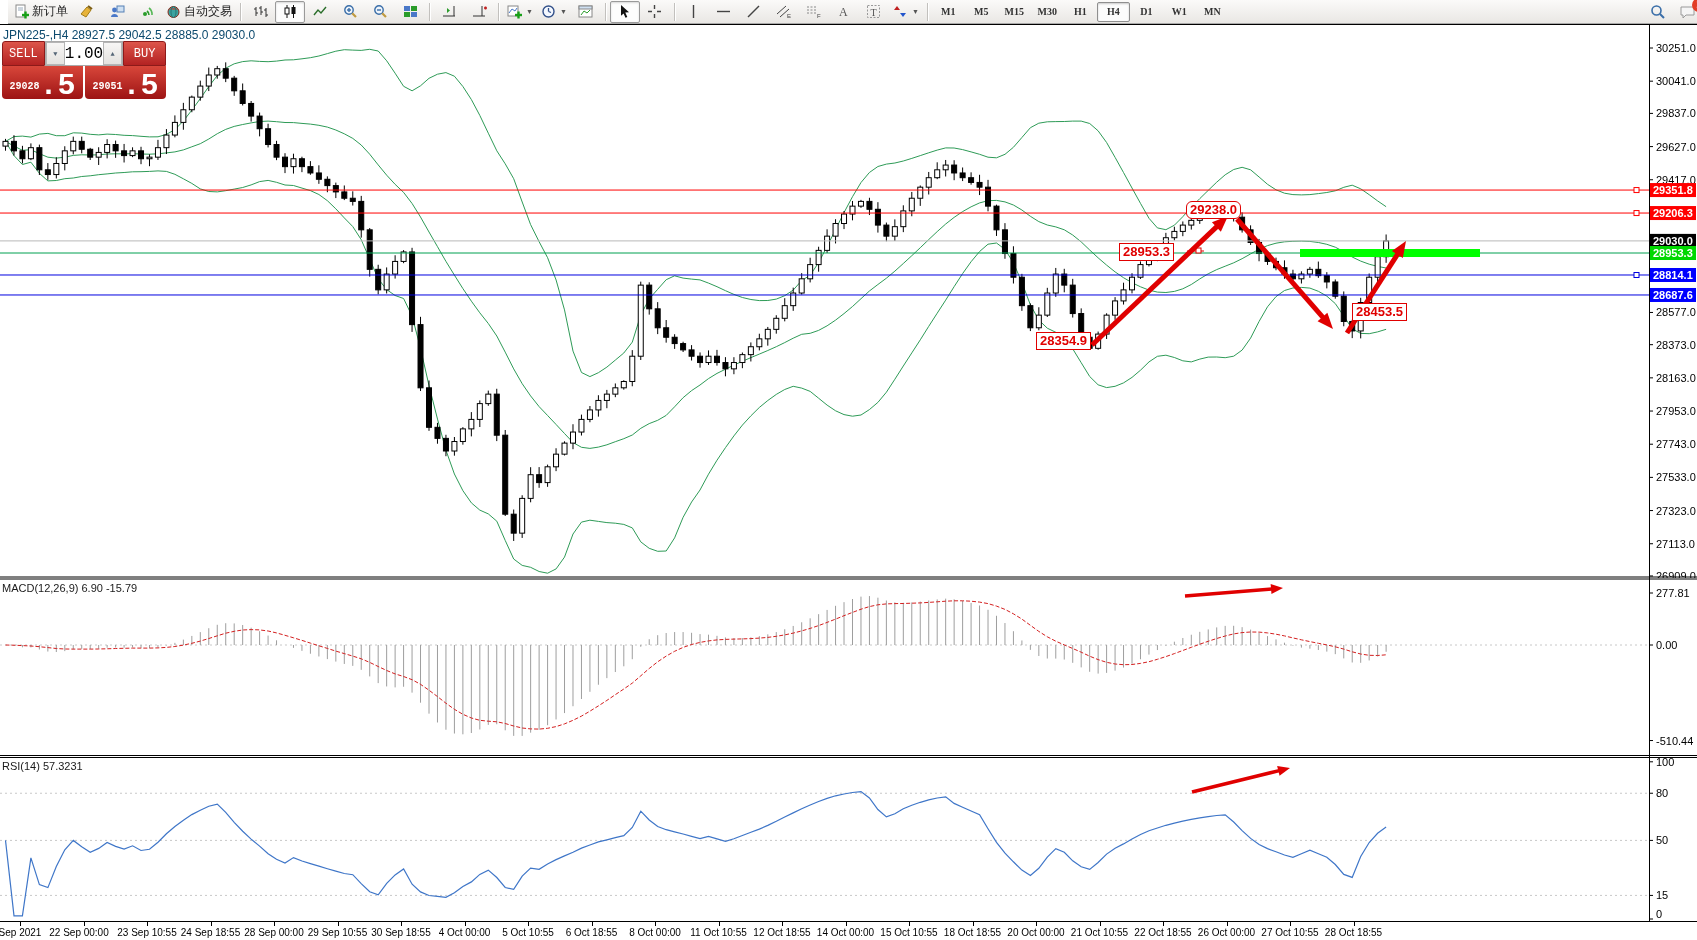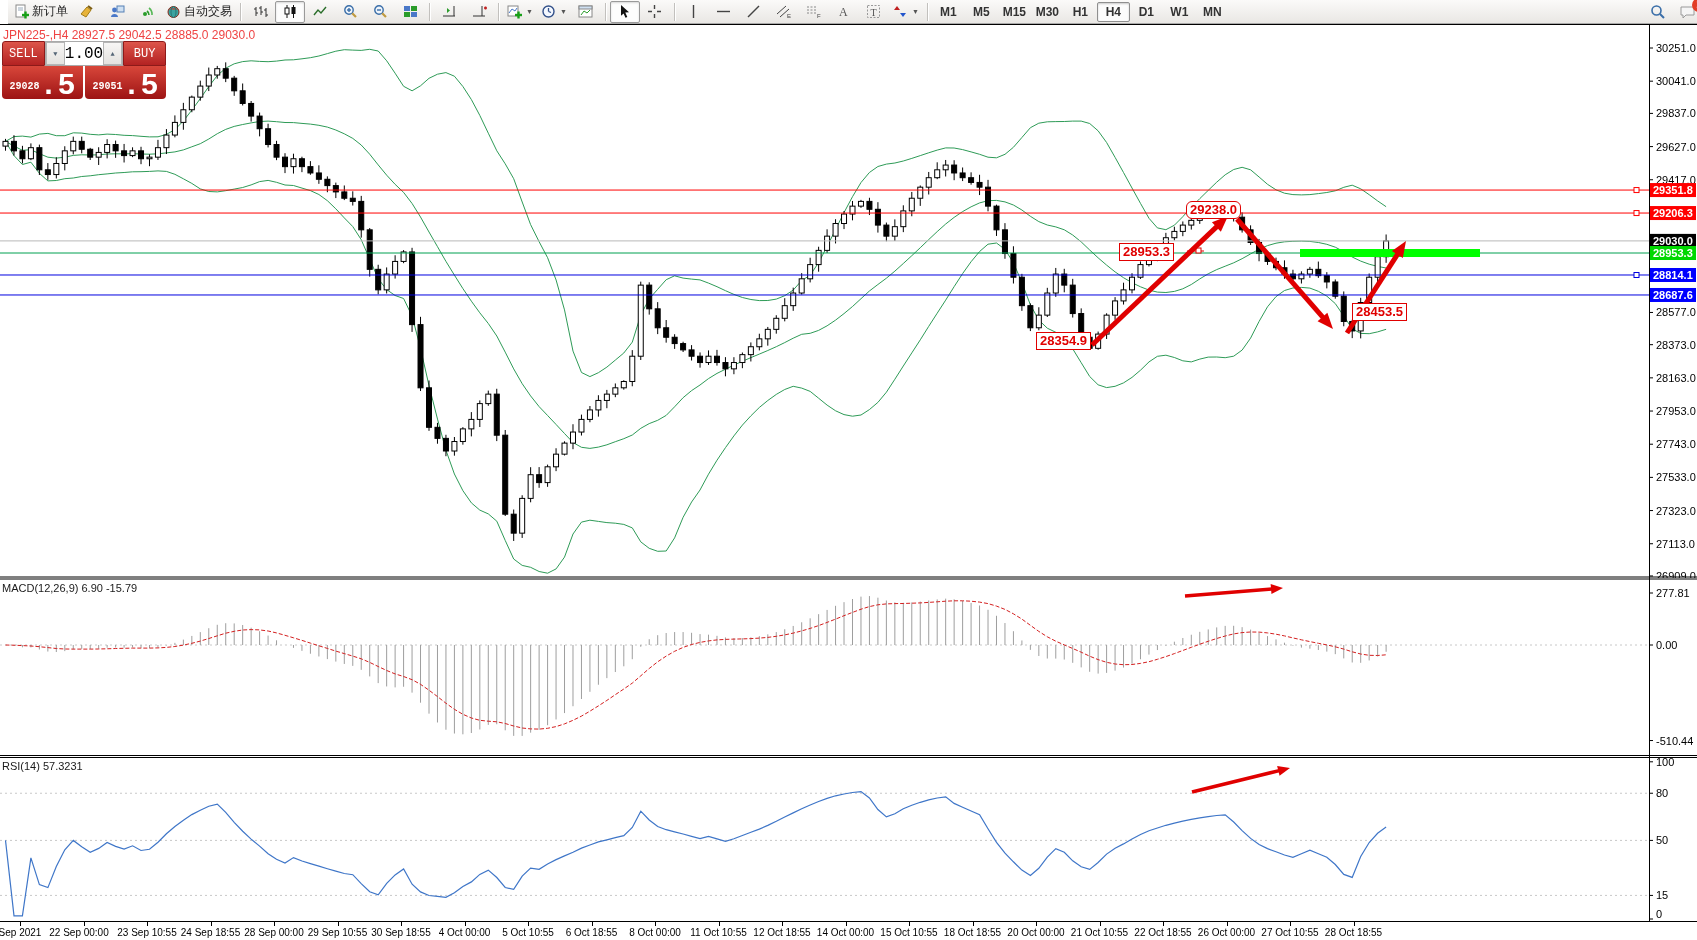--- a/index.html
+++ b/index.html
@@ -7,29 +7,29 @@
   
   #toolbar{position:absolute;left:8px;top:0;width:1697px;height:24px;
     background:linear-gradient(#fbfaf9,#e9e7e4);border-bottom:1px solid #a9a9a9;
     display:flex;align-items:center;padding:0 2px;box-sizing:border-box;}
   .tbtn{height:20px;min-width:22px;display:flex;align-items:center;justify-content:center;
     gap:3px;padding:0 3px;border:1px solid transparent;border-radius:2px;font-size:12px;color:#222;}
   .tbtn.pressed{background:#fdfdfd;border:1px solid #9a9a9a;box-shadow:inset 0 1px 2px rgba(0,0,0,.15);}
   .tsep{width:1px;height:18px;background:#c2c0bd;margin:0 4px;box-shadow:1px 0 0 #fff;}
   .caret{font-size:7px;color:#555;margin-left:1px;}
   .tf{height:18px;min-width:25px;display:flex;align-items:center;justify-content:center;
-     font-size:12px;font-weight:bold;color:#333;padding:0 3px;border:1px solid transparent;border-radius:2px;}
+     font-size:10px;font-weight:bold;color:#333;padding:0 3px;border:1px solid transparent;border-radius:2px;font-family:Liberation Serif, serif;}
   .tf.active{background:#fcfcfc;border:1px solid #8f8f8f;box-shadow:inset 0 1px 2px rgba(0,0,0,.2);}
   #tb-right{margin-left:auto;display:flex;align-items:center;}
   #notif-badge{position:relative;}
   #notif-badge .badge{position:absolute;right:-4px;top:-4px;width:14px;height:14px;border-radius:50%;
      background:#e23c25;color:#fff;font-size:10px;font-weight:bold;display:flex;align-items:center;justify-content:center;}
   
   .panel-svg{position:absolute;left:0;}
-  #hdr{position:absolute;left:3px;top:28px;font-size:12px;color:#ef4444;}
+  #hdr{position:absolute;left:3px;top:28px;font-size:12px;color:#0c4a6e;}
   .ind-label{position:absolute;left:2px;font-size:11px;color:#1a1a1a;}
   
   .anno{position:absolute;border:1px solid #e00000;background:#fff;color:#e00000;
     font-size:13px;font-weight:bold;padding:0 3px;line-height:16px;}
   
   #order-panel{position:absolute;left:2px;top:41px;width:164px;height:58px;font-family:Liberation Mono, monospace;}
   .op-row1{height:25px;display:flex;}
   .sell-btn,.buy-btn{width:48px;background:linear-gradient(#dd554a,#b32222);color:#fff;font-size:12px;
     display:flex;align-items:center;justify-content:center;border:1px solid #8d1a1a;}
   .sell-btn{border-radius:3px 0 0 0;}

